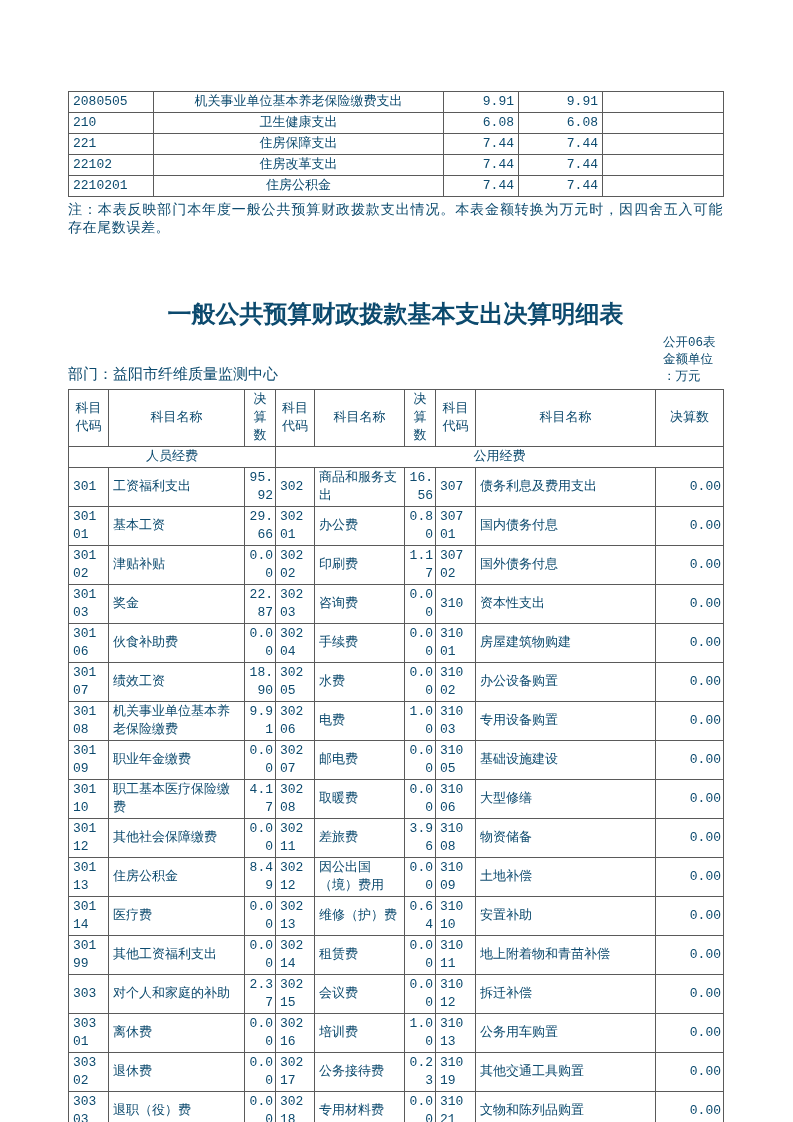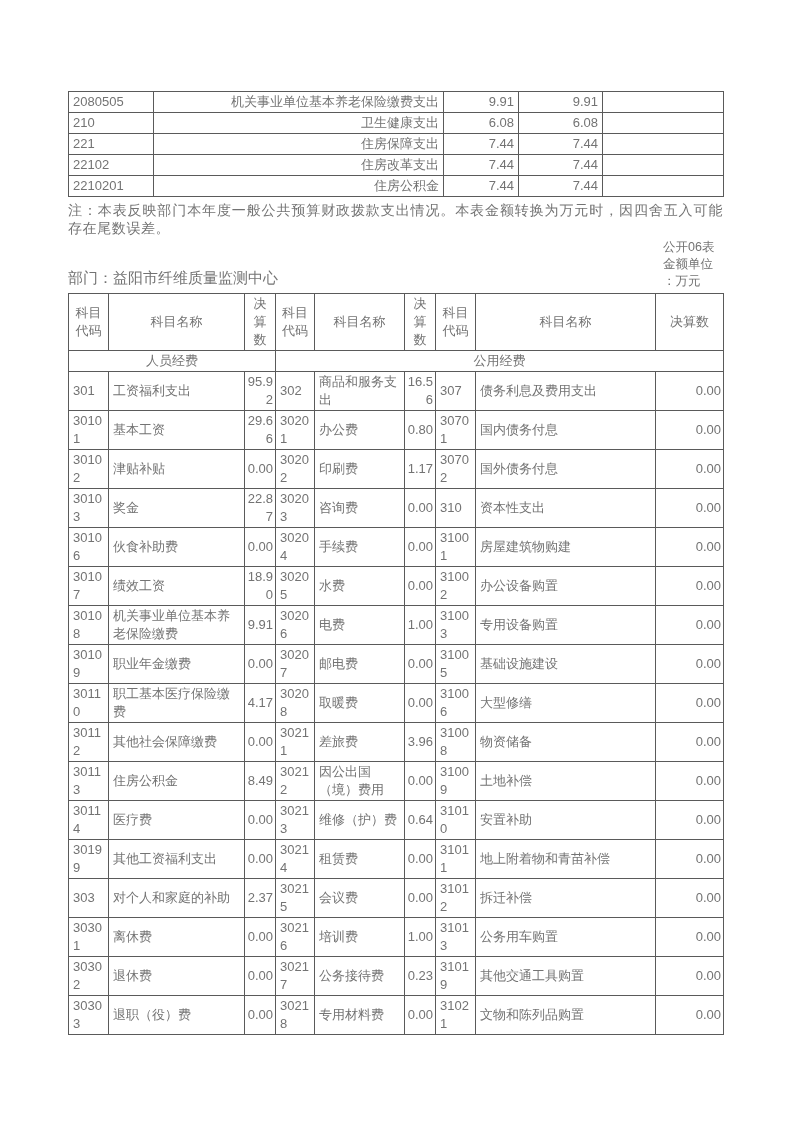--- a/index.html
+++ b/index.html
@@ -1,30 +1,30 @@
 <!DOCTYPE html>
 <html><head>
 <meta charset="utf-8">
 <style>
   html,body{margin:0;padding:0;background:#e8e8e8;}
   .page{
     width:793px;height:1122px;background:#ffffff;margin:0 auto;
-    font-family:Liberation Sans, sans-serif;color:#737373;
+    font-family:Liberation Mono, monospace;color:#0c4a6e;
     position:relative;overflow:hidden;
   }
   .content{position:absolute;left:68px;top:0;width:655px;}
 
   table{border-collapse:collapse;table-layout:fixed;width:655px;font-size:13px;line-height:18px;}
   td,th{border:1px solid #5a5a5a;padding:1px 4px;word-break:break-all;vertical-align:middle;
         font-weight:normal;overflow:hidden;}
 
   
   .top-table{margin-top:91px;}
   .top-table .code{text-align:left;}
-  .top-table .name{text-align:right;}
+  .top-table .name{text-align:center;}
   .top-table .num{text-align:right;}
 
   
   .note{margin:4px 0 0 0;font-size:14px;line-height:18px;letter-spacing:0.6px;text-align:justify;}
 
   
   .title{margin-top:62px;font-size:24px;font-weight:bold;text-align:center;line-height:34px;}
   .meta-row{position:relative;height:56px;}
   .dept{position:absolute;left:0;bottom:5px;font-size:15px;}
   .form-info{position:absolute;right:0;top:2px;width:60px;font-size:12.5px;line-height:17px;text-align:left;}
@@ -88,20 +88,21 @@
             <td class="name">住房公积金</td>
             <td class="num">7.44</td>
             <td class="num">7.44</td>
             <td class="blank"></td>
           </tr>
         </tbody>
     </table>
 
     <p class="note">注：本表反映部门本年度一般公共预算财政拨款支出情况。本表金额转换为万元时，因四舍五入可能存在尾数误差。</p>
 
+    <div class="title">一般公共预算财政拨款基本支出决算明细表</div>
 
     <div class="meta-row">
       <div class="dept">
         <span>部门：</span><span>益阳市纤维质量监测中心</span>
       </div>
       <div class="form-info">
         <div>公开06表</div>
         <div>金额单位</div>
         <div>：万元</div>
       </div>

